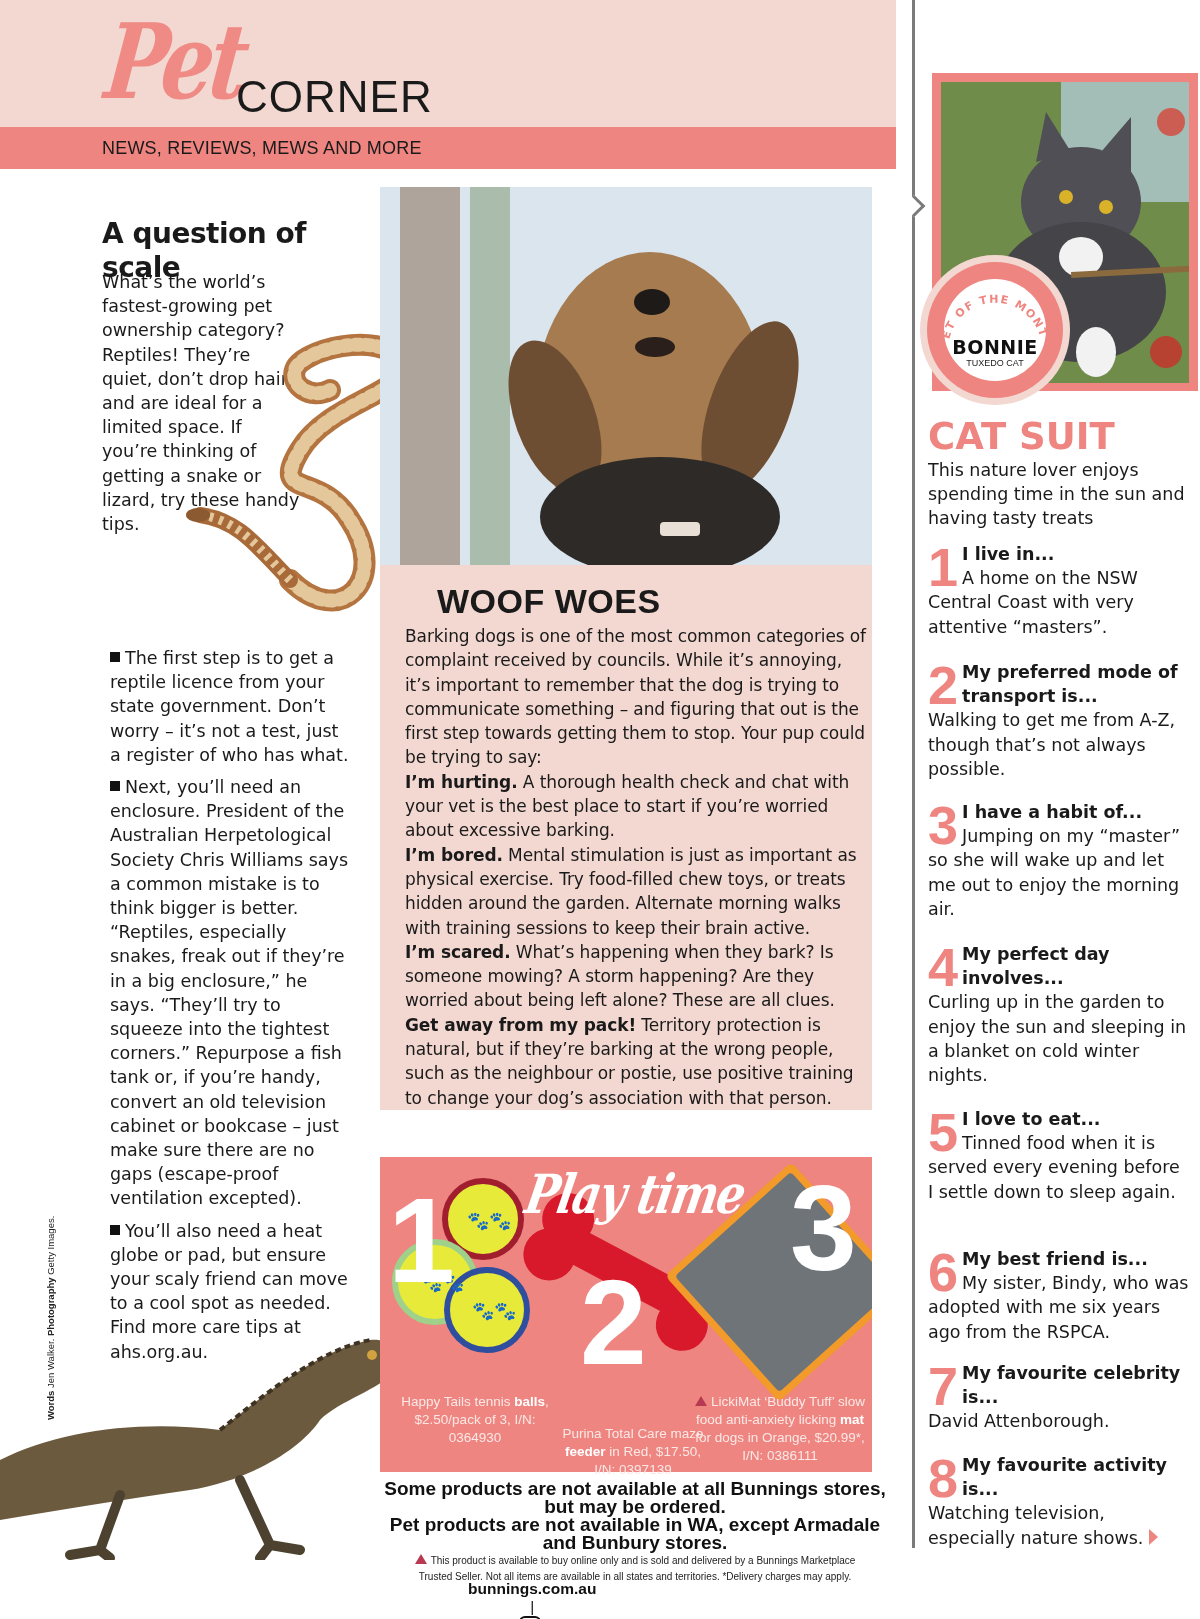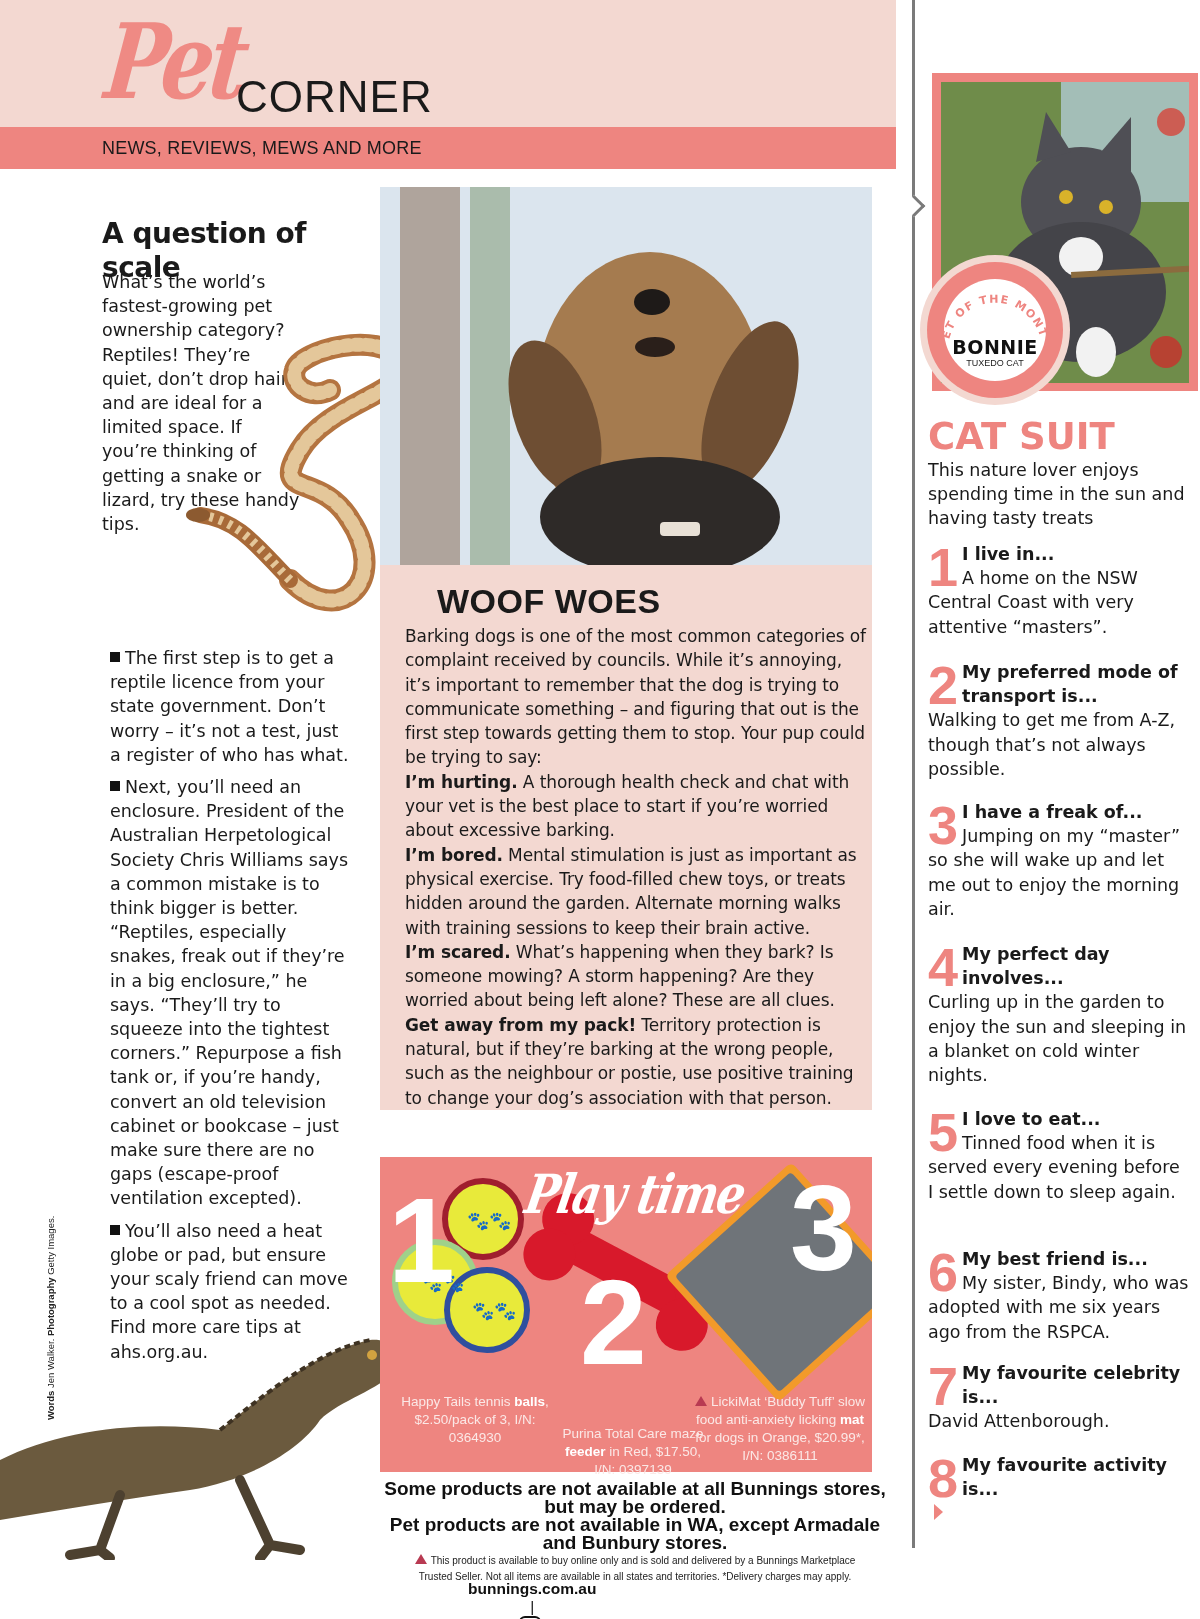--- a/index.html
+++ b/index.html
@@ -212,26 +212,26 @@
   </text>
 </svg>
 <div class="badge-name">BONNIE</div>
 <div class="badge-breed">TUXEDO CAT</div>
 
 <h2 class="cat-title">CAT SUIT</h2>
 <p class="cat-intro">This nature lover enjoys spending time in the sun and having tasty treats</p>
 
 <div class="qa" style="top:542px;"><span class="num">1</span><span class="q">I live in...</span><br><span class="ans">A home on the NSW Central Coast with very attentive “masters”.</span></div>
 <div class="qa" style="top:660px;"><span class="num">2</span><span class="q">My preferred mode of transport is...</span><br><span class="ans">Walking to get me from A-Z, though that’s not always possible.</span></div>
-<div class="qa" style="top:800px;"><span class="num">3</span><span class="q">I have a freak of...</span><br><span class="ans">Jumping on my “master” so she will wake up and let me out to enjoy the morning air.</span></div>
+<div class="qa" style="top:800px;"><span class="num">3</span><span class="q">I have a habit of...</span><br><span class="ans">Jumping on my “master” so she will wake up and let me out to enjoy the morning air.</span></div>
 <div class="qa" style="top:942px;"><span class="num">4</span><span class="q">My perfect day involves...</span><br><span class="ans">Curling up in the garden to enjoy the sun and sleeping in a blanket on cold winter nights.</span></div>
 <div class="qa" style="top:1107px;"><span class="num">5</span><span class="q">I love to eat...</span><br><span class="ans">Tinned food when it is served every evening before I settle down to sleep again.</span></div>
 <div class="qa" style="top:1247px;"><span class="num">6</span><span class="q">My best friend is...</span><br><span class="ans">My sister, Bindy, who was adopted with me six years ago from the RSPCA.</span></div>
 <div class="qa" style="top:1361px;"><span class="num">7</span><span class="q">My favourite celebrity is...</span><br><span class="ans">David Attenborough.</span></div>
-<div class="qa" style="top:1453px;"><span class="num">8</span><span class="q">My favourite activity is...</span><br><span class="end-tri"></span></div>
+<div class="qa" style="top:1453px;"><span class="num">8</span><span class="q">My favourite activity is...</span><br><span class="ans">Watching television, especially nature shows.</span><span class="end-tri"></span></div>
 
 <div class="footer">
   <span>bunnings.com.au</span>
   <span class="sep">|</span>
   <span class="ico ig">◉</span>
   <span>bunnings</span>
   <span class="sep">|</span>
   <span class="ico pin">P</span>
   <span>bunnings</span>
   <span class="sep">|</span>

